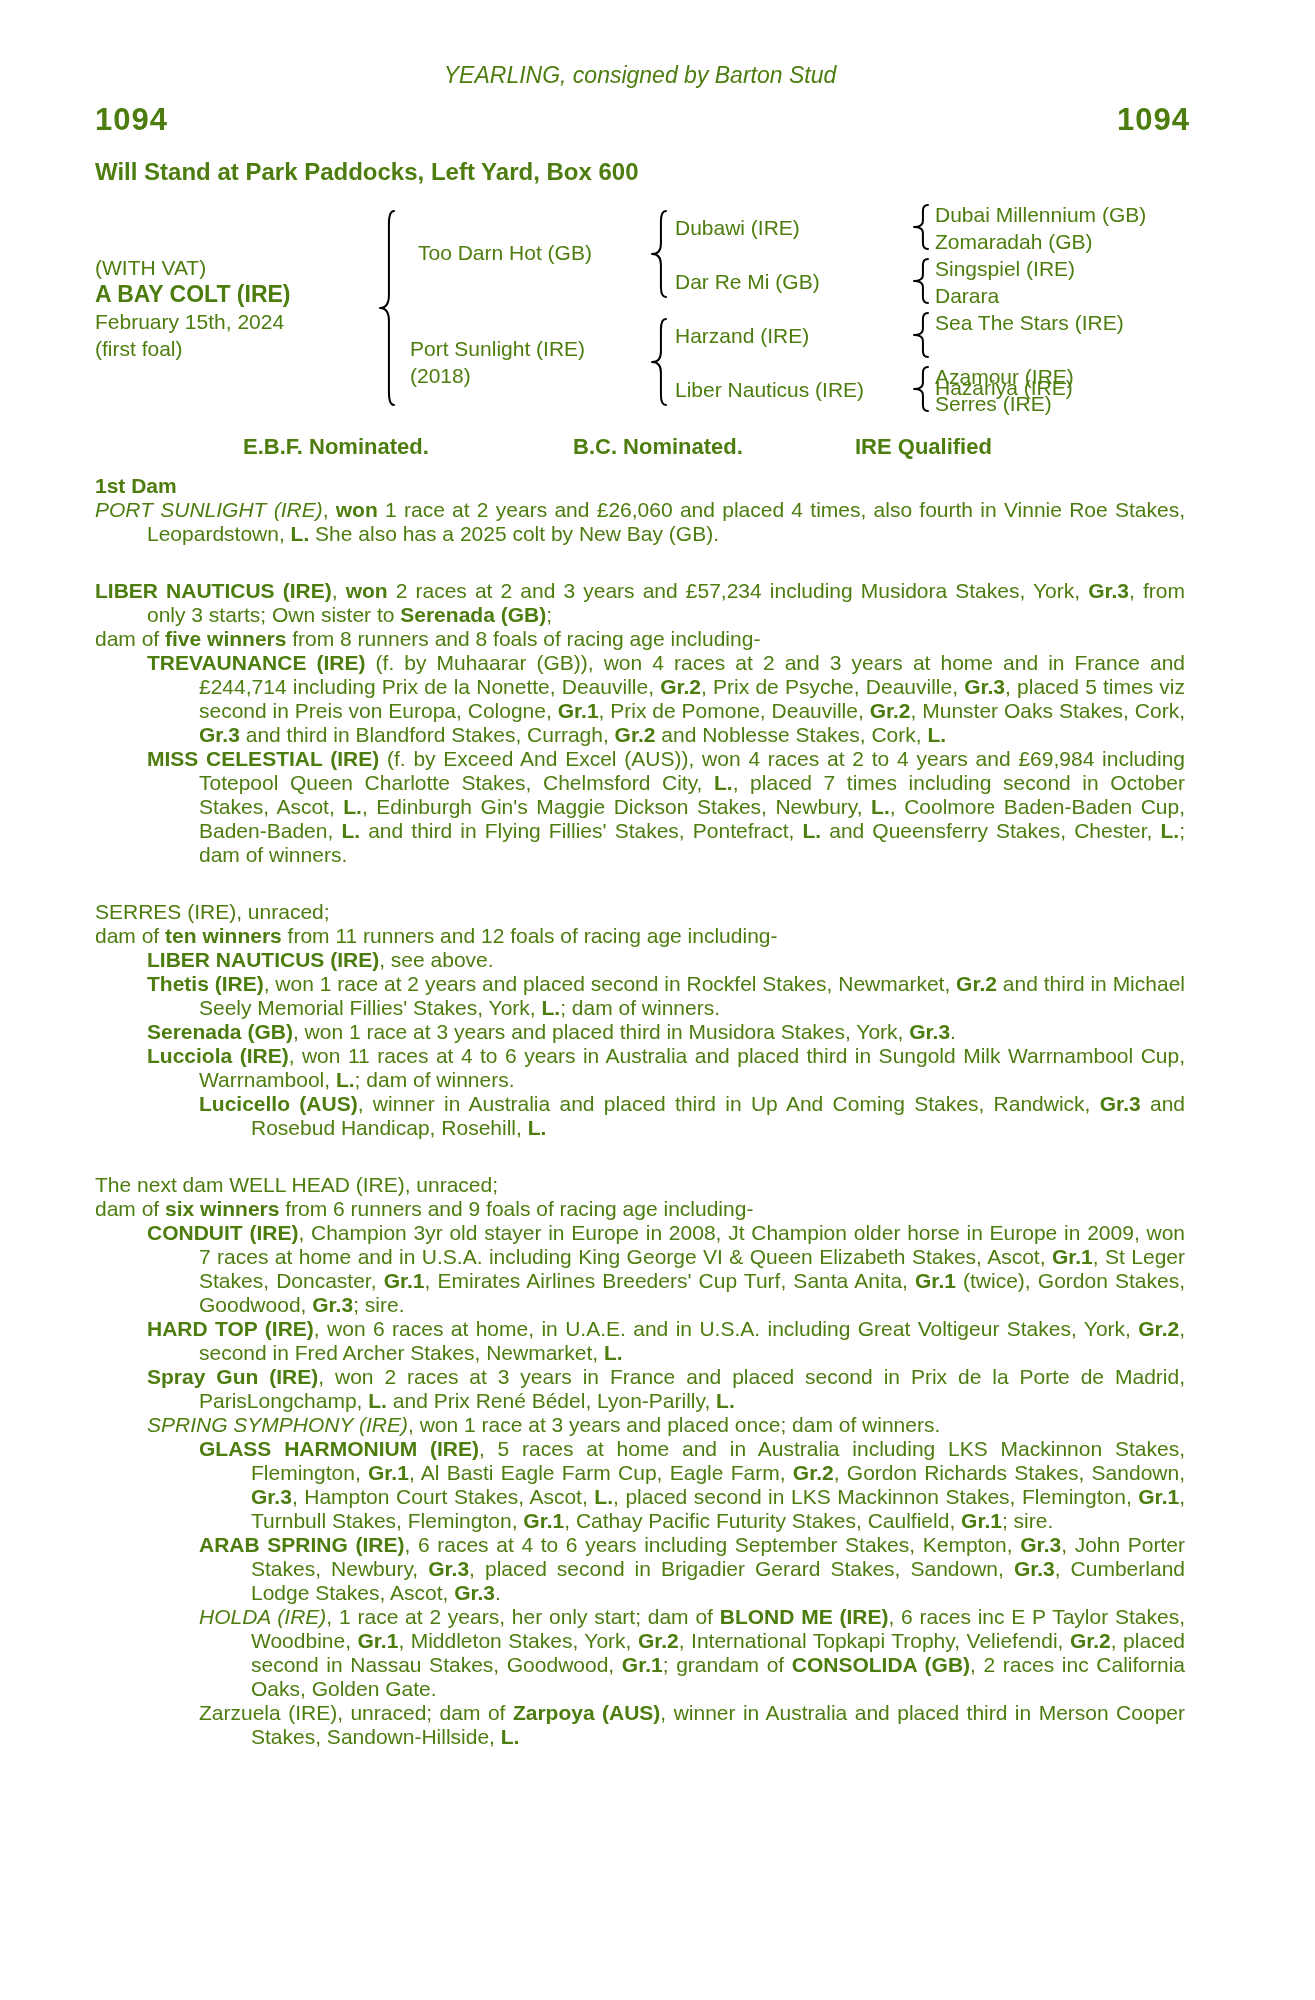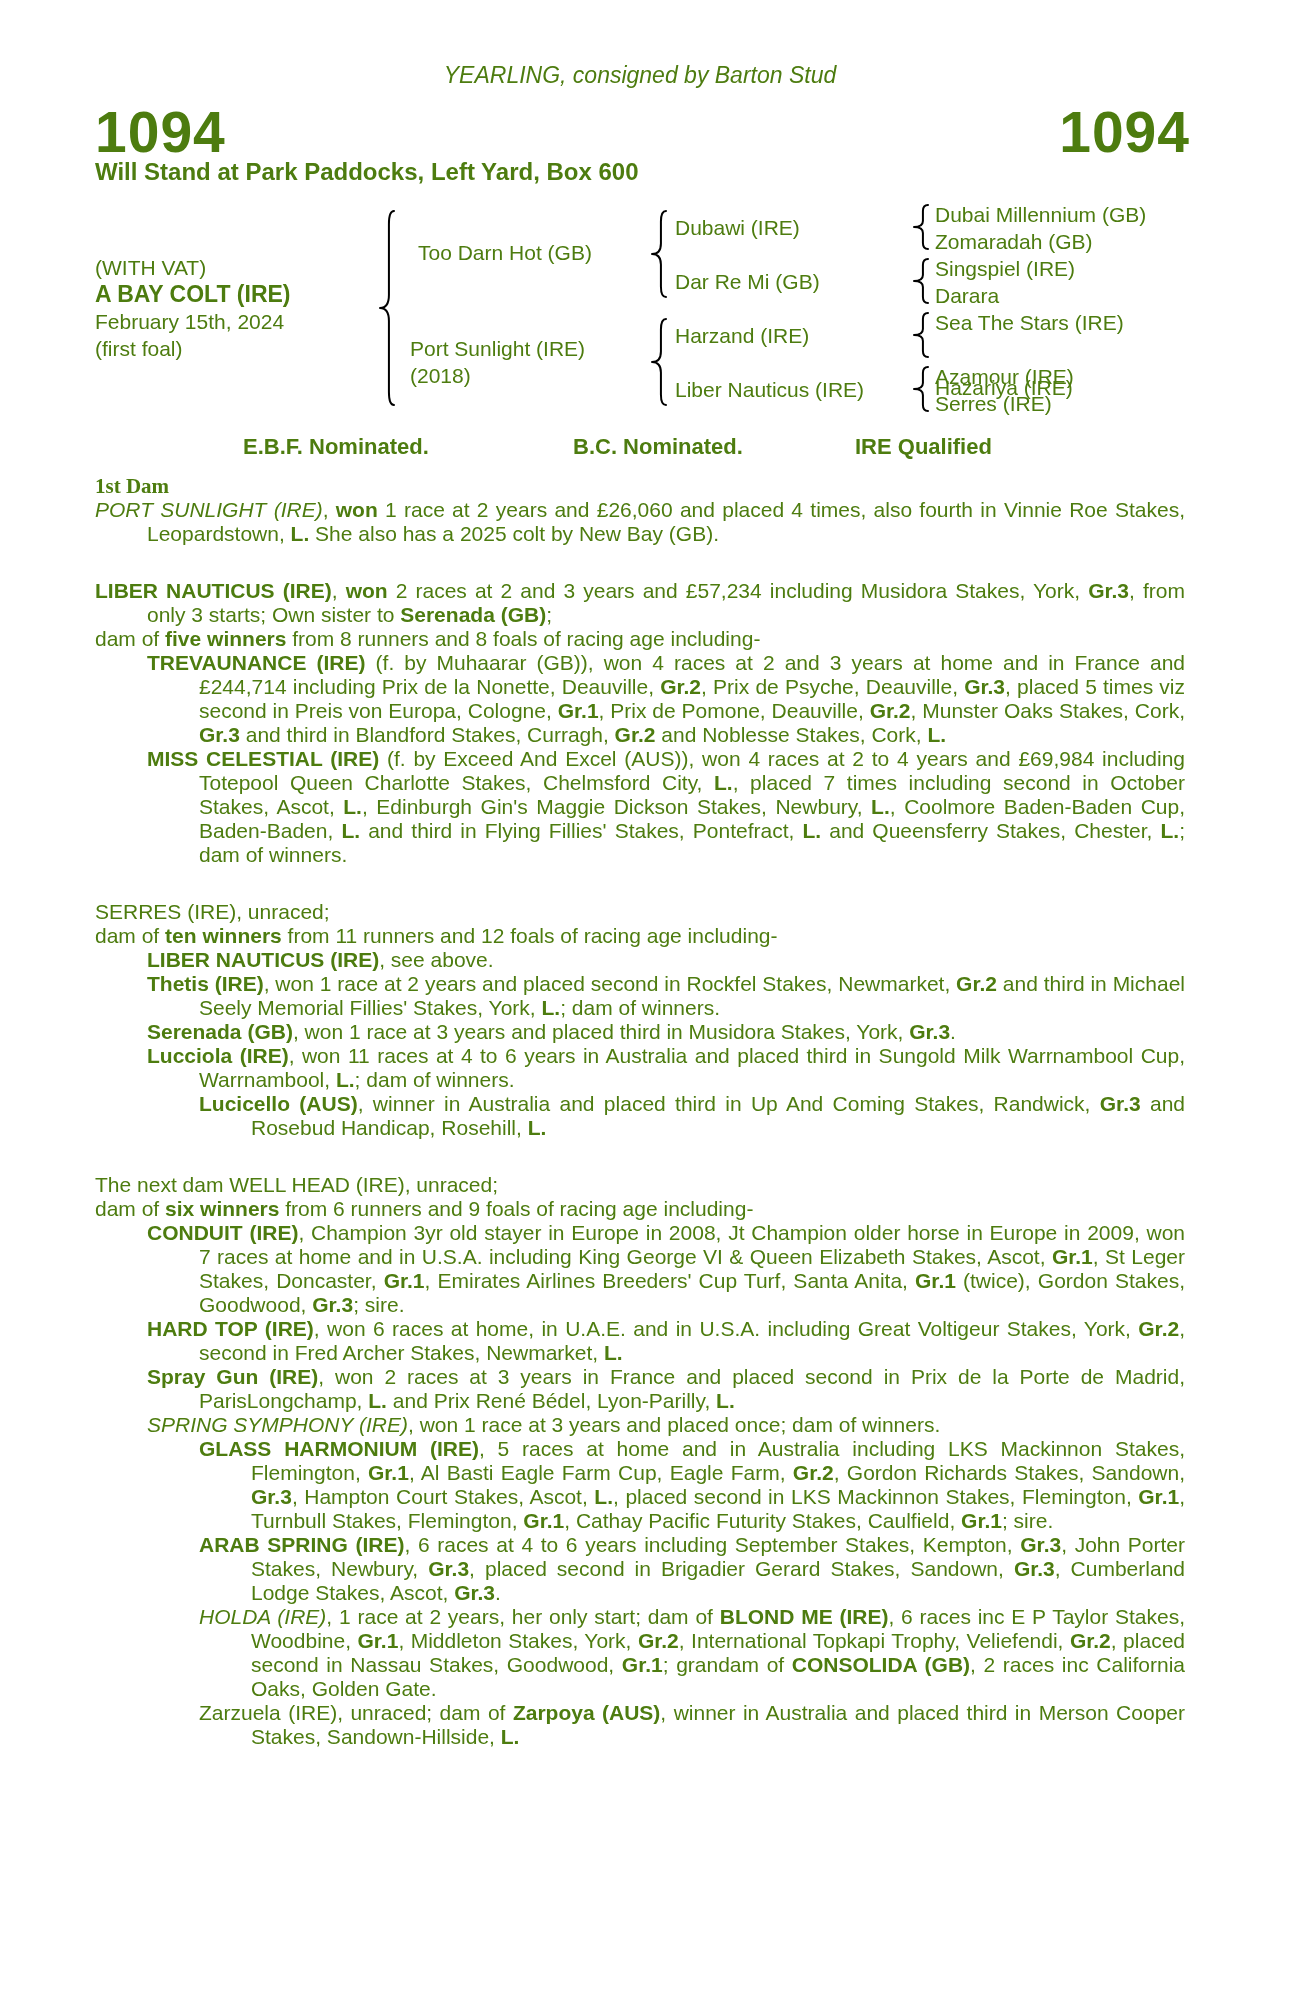--- a/index.html
+++ b/index.html
@@ -1,41 +1,41 @@
 <!DOCTYPE html>
 <html><head>
 <meta charset="utf-8">
 <style>
   html,body{margin:0;padding:0;background:#fff;}
   .page{position:relative;width:1315px;height:2000px;background:#ffffff;color:#4d7c0f;
         font-family:"Liberation Sans",sans-serif;overflow:hidden;}
   .consignor{position:absolute;top:62px;left:95px;width:1090px;text-align:center;
              font-style:italic;font-size:23px;}
-  .lot{position:absolute;top:104px;font-size:57px;font-weight:bold;line-height:1;letter-spacing:1px;}
+  .lot{position:absolute;top:104px;font-size:31px;font-weight:bold;line-height:1;letter-spacing:1px;}
   .lot-left{left:95px;}
   .lot-right{right:125px;}
   .stand{position:absolute;top:158px;left:95px;font-size:24px;font-weight:bold;}
   #pedigree{position:absolute;left:95px;top:200px;width:1090px;height:216px;font-size:21px;}
   .ped-subject{position:absolute;left:0;top:50%;transform:translateY(-50%);}
   .ped-line{line-height:27px;white-space:nowrap;}
   .subj-bold{font-weight:bold;font-size:23px;}
   .ped-parent{position:absolute;left:315px;transform:translateY(-50%);}
   .ped-gparent{position:absolute;left:580px;transform:translateY(-50%);white-space:nowrap;line-height:27px;}
   .ped-ggparent{position:absolute;left:840px;transform:translateY(-50%);white-space:nowrap;line-height:27px;}
   .brace{position:absolute;}
   .brace path{stroke:#000;stroke-width:2;fill:none;stroke-linejoin:round;stroke-linecap:round;}
   .noms{position:absolute;left:95px;top:434px;width:1090px;height:28px;font-weight:bold;font-size:22px;}
   .nom{position:absolute;white-space:nowrap;top:0;}
   .n1{left:148px;}
   .n2{left:478px;}
   .n3{left:760px;}
   #sections{position:absolute;left:95px;top:474px;width:1090px;font-size:21px;line-height:24px;
             text-align:justify;}
   .section + .section{margin-top:33px;}
-  .sec-heading{font-weight:bold;font-family:Liberation Serif, serif;}
+  .sec-heading{font-weight:bold;}
   .para{text-align:justify;}
   .para.i0{padding-left:52px;text-indent:-52px;}
   .para.i1{padding-left:104px;text-indent:-52px;}
   .para.i2{padding-left:156px;text-indent:-52px;}
   .b{font-weight:bold;}
   .it{font-style:italic;}
 </style>
 </head>
 <body>
 

